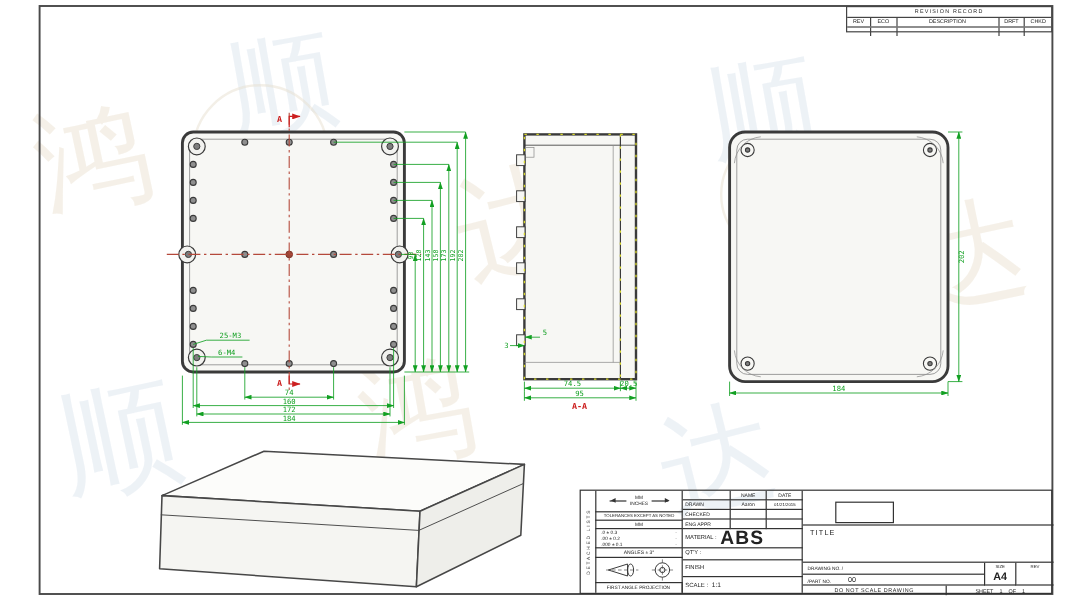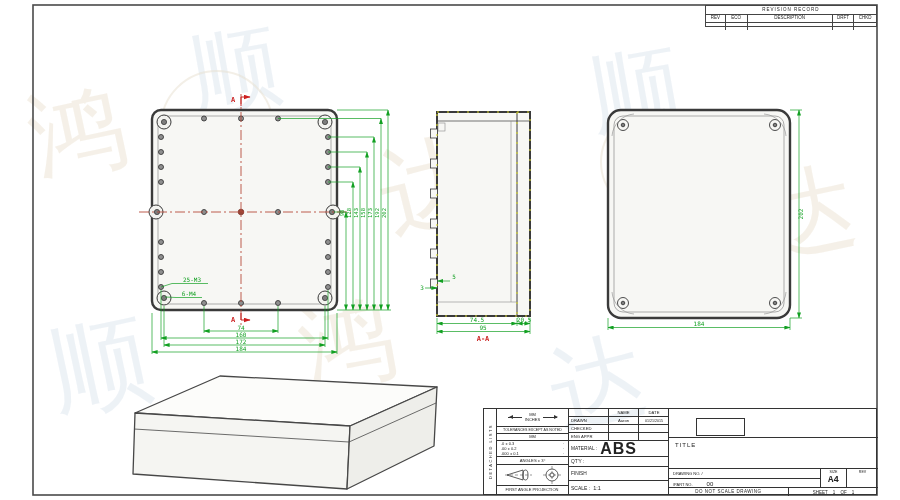--- a/index.html
+++ b/index.html
@@ -341,21 +341,21 @@
 
   <div class="cell bb" style="left:185px;top:60px;width:152px;height:19px;border-right:1px solid #333;">
     <div style="height:9px;border-bottom:1px solid #333;font-size:4px;line-height:9px;padding-left:4px;">DRAWING NO. /</div>
     <div style="height:10px;display:flex;align-items:center;gap:14px;padding-left:4px;">
       <span style="font-size:4px;">/PART  NO.</span>
       <span style="font-size:6px;">00</span>
     </div>
   </div>
   <div class="cell bb" style="left:337px;top:60px;width:26px;height:19px;border-right:1px solid #333;text-align:center;">
     <div style="font-size:3.6px;line-height:6px;">SIZE</div>
-    <div style="font-size:9px;font-weight:bold;line-height:10px;font-family:Liberation Mono, monospace;">A4</div>
+    <div style="font-size:9px;font-weight:bold;line-height:10px;">A4</div>
   </div>
   <div class="cell bb" style="left:363px;top:60px;width:31px;height:19px;">
     <div style="font-size:3.6px;line-height:6px;text-align:center;">REV</div>
   </div>
 
   <div class="cell" style="left:185px;top:79px;width:120px;height:8px;border-right:1px solid #333;font-size:4.5px;text-align:center;line-height:7px;letter-spacing:.5px;">DO NOT SCALE DRAWING</div>
   <div class="cell" style="left:305px;top:79px;width:89px;height:8px;display:flex;align-items:center;justify-content:center;gap:5px;font-size:4.5px;">
     <span>SHEET</span>
     <span>1</span>
     <span>OF</span>

